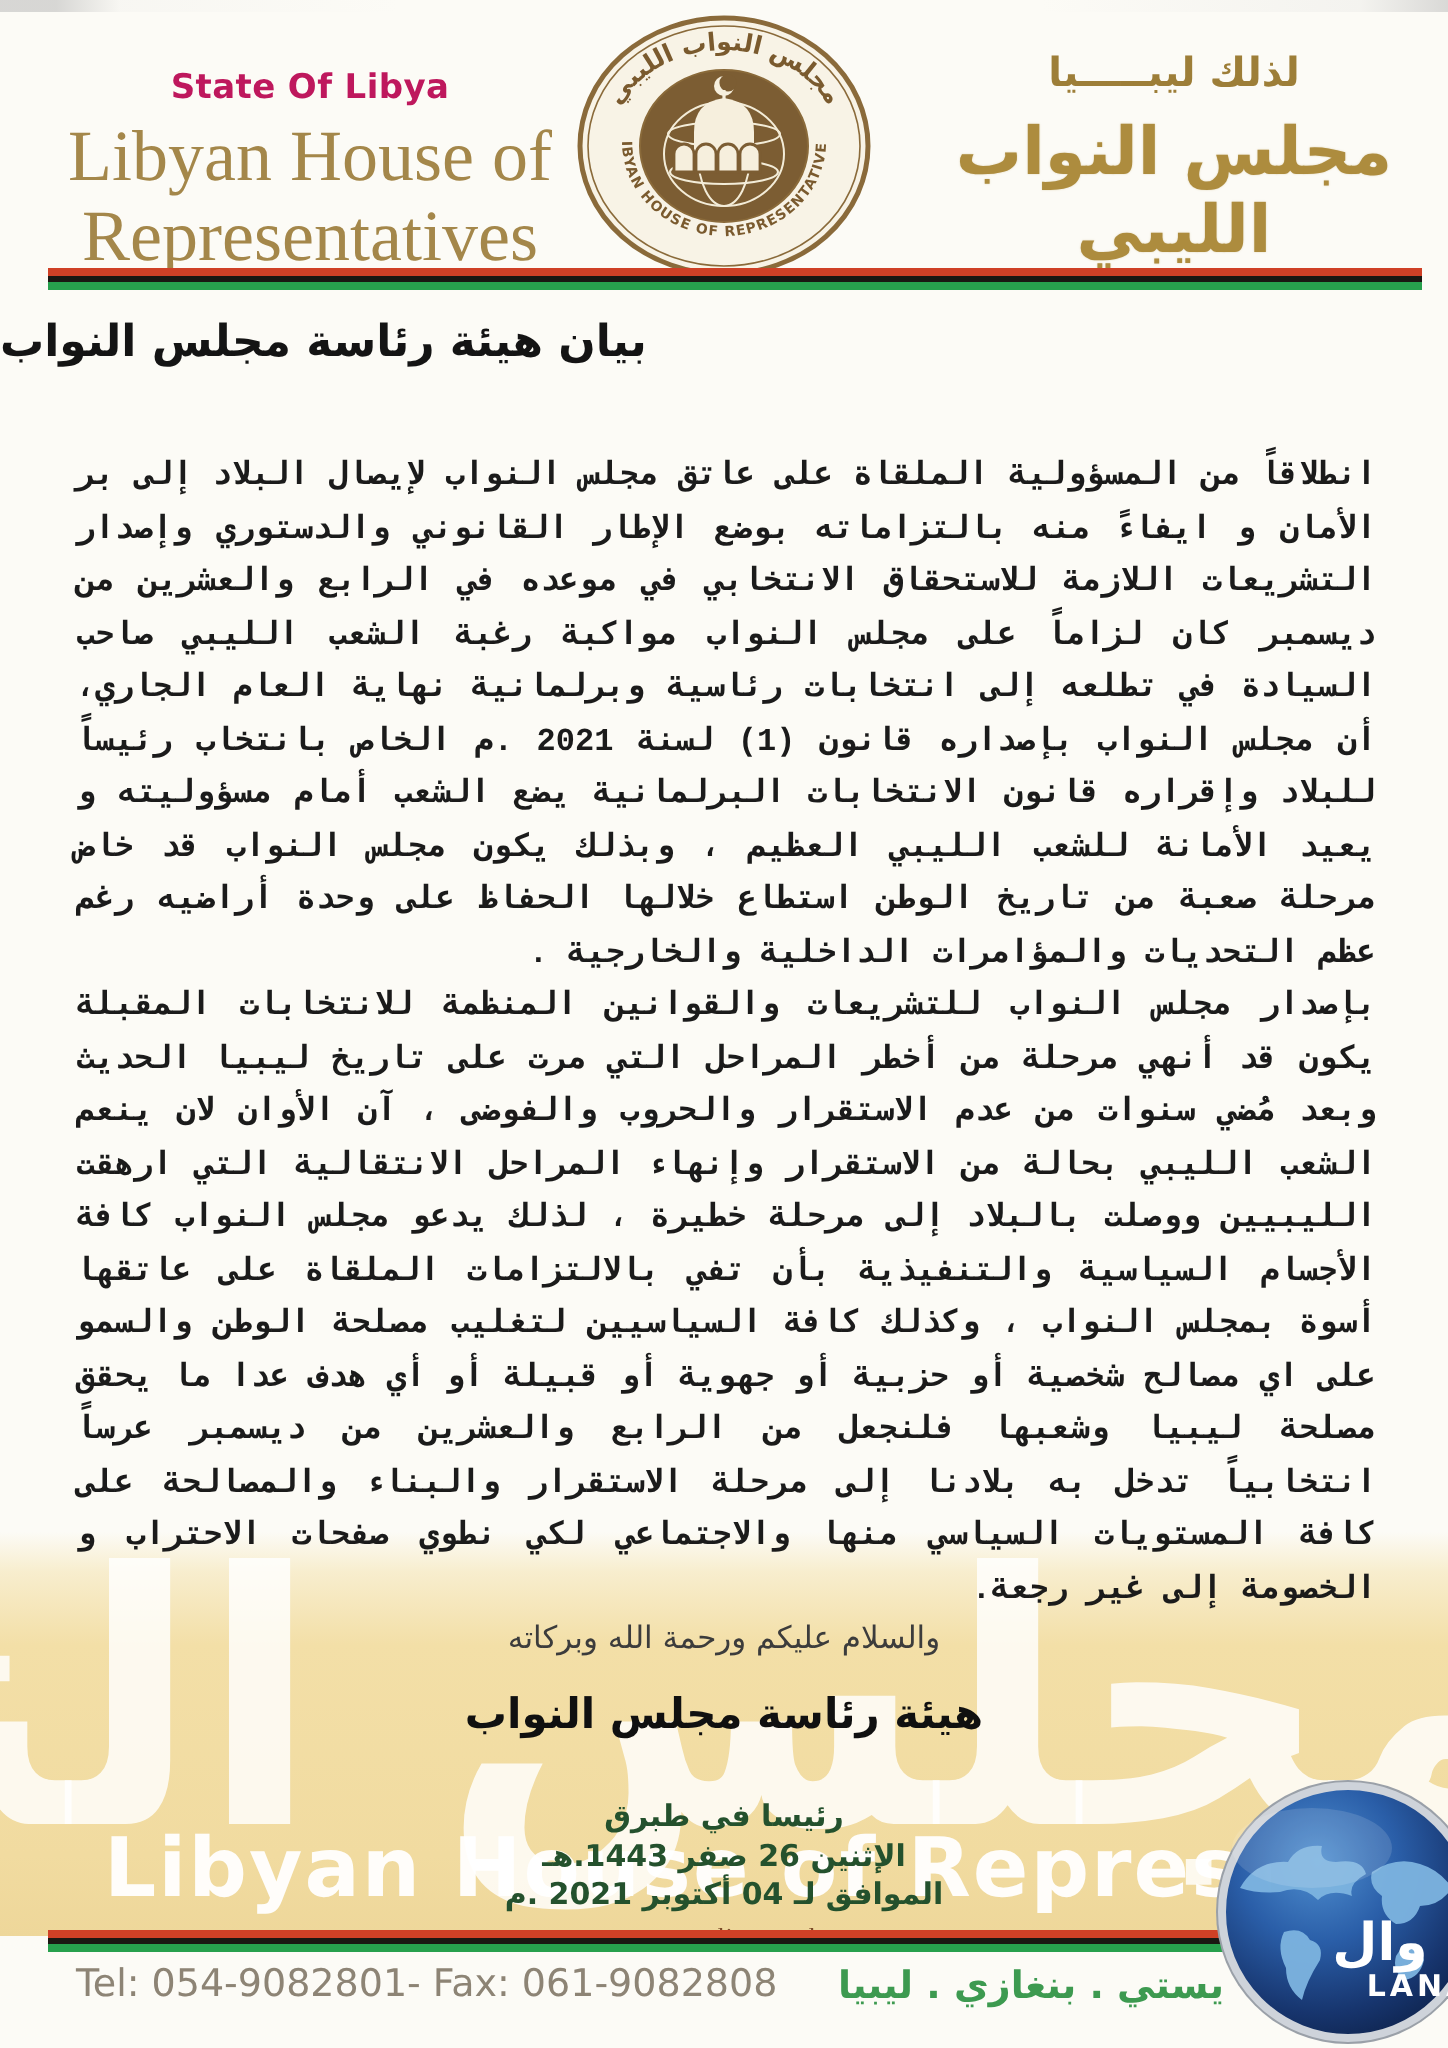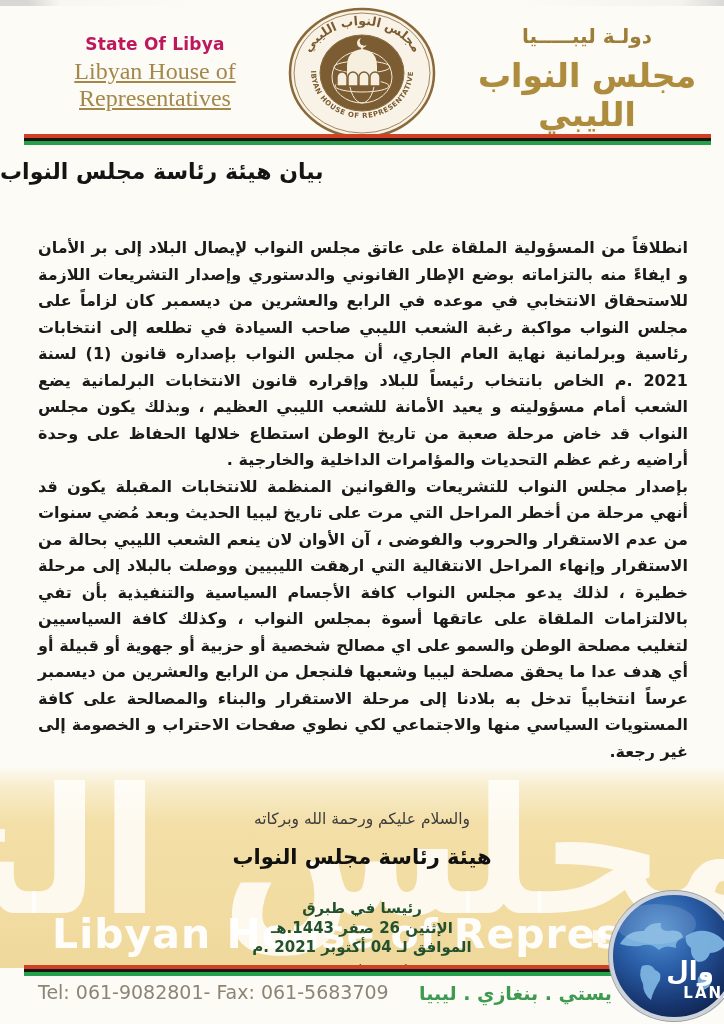--- a/index.html
+++ b/index.html
@@ -7,21 +7,21 @@
   body { font-family:"DejaVu Sans", sans-serif; background:#fbfaf5; }
   .page { position:relative; width:724px; height:1024px; overflow:hidden; background:#fcfbf6; }
 
   
   .scan-edge { position:absolute; top:0; left:0; right:0; height:6px;
     background:linear-gradient(90deg,#b9b9b9 0 28px, rgba(220,220,220,.25) 60px, rgba(250,250,250,0) 200px, rgba(250,250,250,0) 520px, rgba(215,215,215,.4) 680px, #bdbdbd 724px); opacity:.55; }
 
   
   .hdr-left { position:absolute; left:26px; top:34px; width:258px; text-align:center; }
   .hdr-left .country { font-size:17px; font-weight:bold; color:#be185d; letter-spacing:.2px; }
-  .hdr-left .org { font-family:"Liberation Serif", serif; font-size:24px; color:#a4874a; line-height:1.12; margin-top:4px;text-decoration:underline; }
+  .hdr-left .org { font-family:"Liberation Serif", serif; font-size:36px; color:#a4874a; line-height:1.12; margin-top:4px; }
 
   .seal-wrap { position:absolute; left:287px; top:6px; width:150px; height:134px; }
 
   .hdr-right { position:absolute; right:18px; top:24px; width:238px; text-align:center; direction:rtl; }
   .hdr-right .country { font-size:20px; font-weight:bold; color:#9d7e38; }
   .hdr-right .org { font-size:33px; font-weight:bold; color:#ad8c3e; margin-top:8px;
     text-shadow:0 0 1px rgba(173,140,62,.35); }
 
   
   .flag { position:absolute; left:24px; right:13px; height:11px; }
@@ -30,23 +30,23 @@
   .flag .g { height:4px; background:#27a04d; }
   .flag1 { top:134px; }
   .flag2 { top:965px; z-index:4; }
 
   
   .doc-title { position:absolute; top:159px; left:0; right:0; text-align:left; direction:rtl; color:#141414; }
   .doc-title .t1 { font-size:22px; font-weight:bold; }
   .doc-title .t2 { font-size:20px; font-weight:bold; margin-top:7px; }
 
   
-  .body-text { position:absolute; top:235px; right:36px; left:38px; direction:rtl;
+  .body-text { position:absolute; top:225px; right:36px; left:38px; direction:rtl;
     text-align:justify; text-align-last:right; font-weight:bold; font-size:16px;
-    line-height:26.5px; color:#1b1b1b; z-index:3; }
+    line-height:26.5px; color:#1b1b1b; z-index:3;font-family:Liberation Mono, monospace; }
   .body-text p { text-align:justify; text-align-last:right; }
   .salutation { font-size:18px; margin:4px 0 4px; }
 
   
   .band { position:absolute; top:766px; left:0; right:0; height:202px; overflow:hidden; z-index:1;
     background:linear-gradient(180deg, rgba(244,226,172,0) 0%, rgba(244,226,172,.55) 10%,
       #f3dfa7 28%, #f1dba0 80%, #eed79a 100%); }
   .wm-ar { position:absolute; top:-28px; left:-50px; right:-50px; text-align:center;
     font-size:175px; line-height:230px; font-weight:bold; color:rgba(255,255,255,.82);
     direction:rtl; white-space:nowrap; }
@@ -121,21 +121,21 @@
         <path d="M72 80 v-9 a5 5 0 0 1 10 0 v9 z"></path>
         <path d="M83 80 v-9 a5 5 0 0 1 10 0 v9 z"></path>
       </g>
       <circle cx="75" cy="37" r="5" fill="#f6efdd"></circle>
       <circle cx="77" cy="35.4" r="4.3" fill="#7c5d33"></circle>
       <rect x="74.2" y="39" width="1.6" height="5" fill="#f6efdd"></rect>
     </svg>
   </div>
 
   <div class="hdr-right">
-    <div class="country">دولـة ليبـــــيا</div>
+    <div class="country">لذلك ليبـــــيا</div>
     <div class="org">مجلس النواب الليبي</div>
   </div>
 
   <div class="flag flag1">
     <div class="r"></div>
       <div class="b"></div>
       <div class="g"></div>
   </div>
 
   <div class="doc-title">
@@ -158,21 +158,21 @@
     <div class="ln">الموافق لـ 04 أكتوبر 2021 .م</div>
     <div class="site">www.parliament.ly</div>
   </div>
 
   <div class="flag flag2">
     <div class="r"></div>
       <div class="b"></div>
       <div class="g"></div>
   </div>
 
-  <div class="tel">Tel: 061-9082801- Fax: 061-5683709</div>
+  <div class="tel">Tel: 054-9082801- Fax: 061-9082808</div>
   <div class="address">يستي . بنغازي . ليبيا</div>
 
   <div class="lana">
     <svg viewBox="0 0 136 136" width="136" height="136">
       <defs>
         <radialGradient id="lanaG" cx="38%" cy="30%" r="80%">
           <stop offset="0%" stop-color="#4f8fd0"></stop>
           <stop offset="40%" stop-color="#2a5ea8"></stop>
           <stop offset="75%" stop-color="#17356e"></stop>
           <stop offset="100%" stop-color="#0c1f45"></stop>

